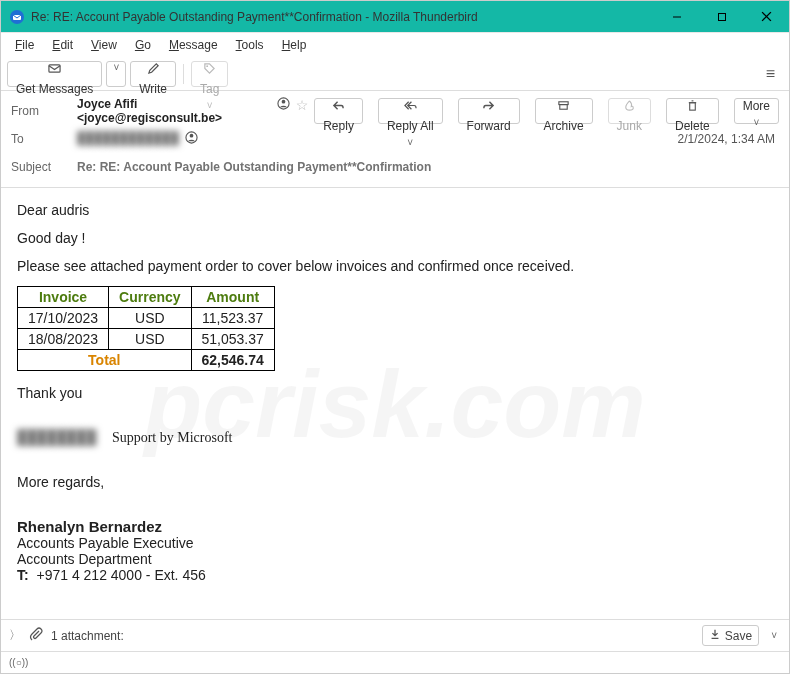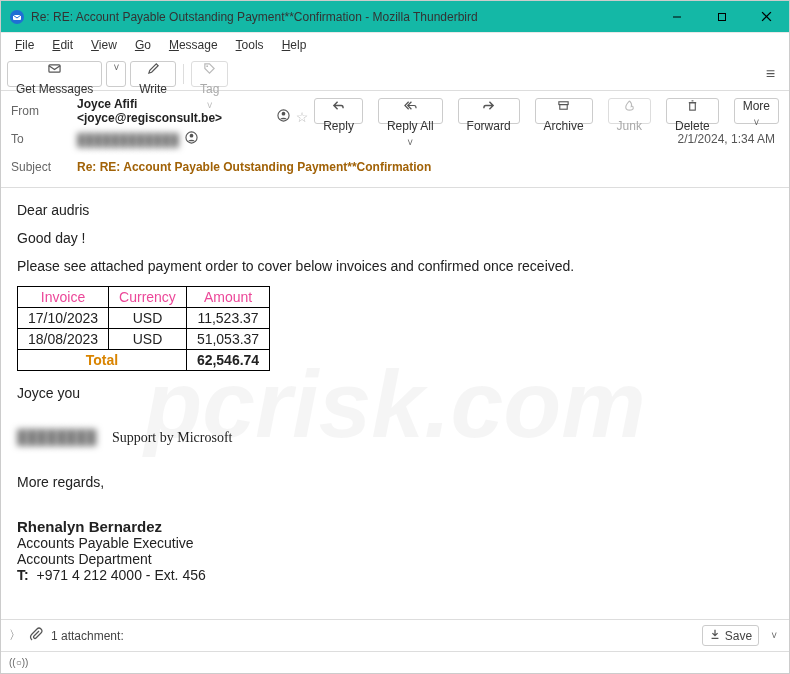--- a/index.html
+++ b/index.html
@@ -22,34 +22,34 @@
     .btn.icon-only { padding: 0 6px; }
     .btn .ico { font-size: 13px; }
     .sep { width: 1px; height: 20px; background: #ddd; margin: 0 3px; }
     .spacer { flex: 1; }
     .hamburger { padding: 0 8px; font-size: 16px; color: #555; cursor: pointer; }
     .btn.muted { color: #aaa; border-color: #ddd; }
     
     .header-block { padding: 6px 10px; border-bottom: 1px solid #ddd; font-size: 12px; }
     .header-row { display: flex; align-items: center; min-height: 28px; gap: 6px; }
     .header-row .lbl { width: 60px; text-align: left; color: #666; padding-right: 6px; }
-    .header-row .val { flex: 1; display: flex; align-items: flex-end; gap: 6px; }
+    .header-row .val { flex: 1; display: flex; align-items: flex-start; gap: 6px; }
     .star { color: #bbb; font-size: 14px; }
     .chev { color: #666; font-size: 10px; }
     .action-row { display: flex; gap: 15px; align-items: flex-start; }
-    .subject-row .val { font-weight: bold; color: #a16207; }
+    .subject-row .val { font-weight: bold; color: #737373; }
     .date-text { margin-left: auto; color: #555; font-size: 12px; padding-right: 4px; }
     .blur { color: transparent; text-shadow: 0 0 6px rgba(0,0,0,.5); user-select: none; }
     
     .body-pane { flex: 1; padding: 14px 16px; font-size: 14px; color: #222; overflow: auto; position: relative; }
     .body-pane p { margin: 0 0 12px 0; }
     
     .inv-table { border-collapse: collapse; margin: 6px 0 14px 0; font-size: 14px; }
     .inv-table th, .inv-table td { border: 1px solid #000; padding: 2px 10px; text-align: center; }
-    .inv-table th { color: #ec4899; font-weight: normal; }
+    .inv-table th { color: #4d7c0f; font-weight: bold; }
     .inv-table .total-label { color: #d98400; font-weight: bold; }
     .inv-table .total-val { font-weight: bold; }
     
     .sig-name { font-weight: bold; font-size: 15px; }
     .sig-line { font-size: 14px; color: #222; }
     .support { font-family: "Times New Roman", serif; font-size: 14px; color: #222; }
     
     .attach-bar { height: 32px; border-top: 1px solid #ddd; display: flex; align-items: center; padding: 0 8px; font-size: 12px; color: #444; gap: 8px; }
     .attach-bar .clip { font-size: 13px; }
     .attach-bar .save-btn { margin-left: auto; display: flex; align-items: center; gap: 4px; padding: 2px 6px; border: 1px solid #ccc; border-radius: 3px; cursor: pointer; }
@@ -263,21 +263,21 @@
           <td>USD</td>
           <td>51,053.37</td>
         </tr>
         <tr>
           <td colspan="2" class="total-label">Total</td>
           <td class="total-val">62,546.74</td>
         </tr>
       </tbody>
         </table>
 
-      <p>Joyce you</p>
+      <p>Thank you</p>
       <br>
       <p>
         <span class="blur">████████</span>&nbsp;&nbsp;&nbsp;
         <span class="support">Support by Microsoft</span>
       </p>
       <br>
       <p>More regards,</p>
       <br>
       <div class="sig-name">Rhenalyn Bernardez</div>
       <div class="sig-line">Accounts Payable Executive</div>

